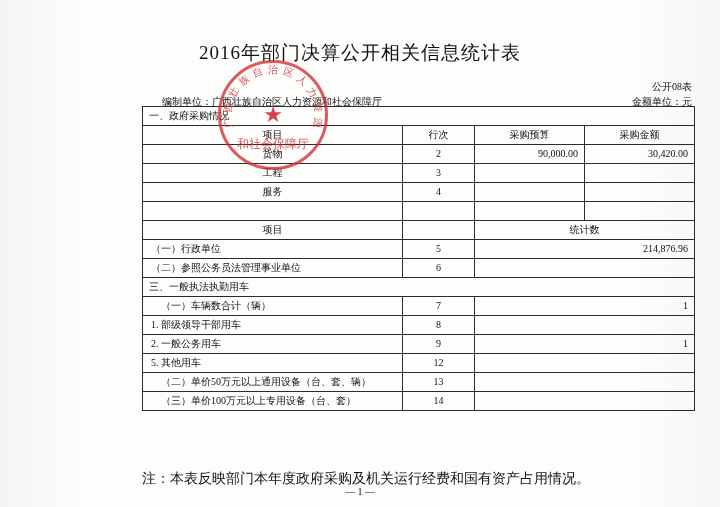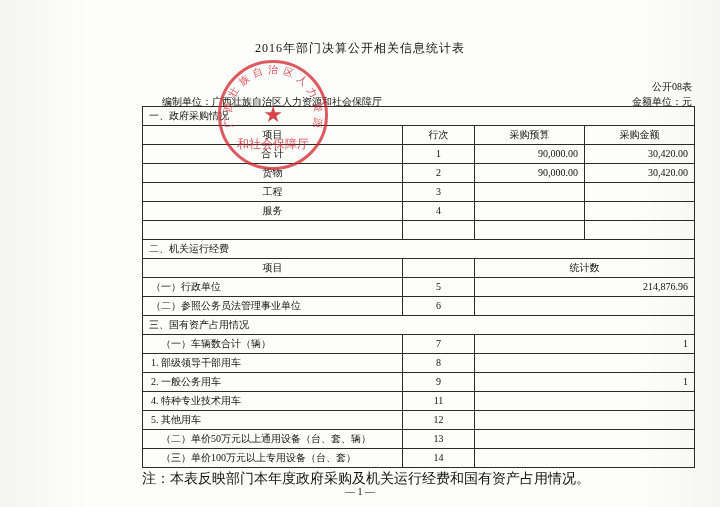--- a/index.html
+++ b/index.html
@@ -29,21 +29,21 @@
     left: 0; top: 0; right: 0; bottom: 0;
     background: linear-gradient(to right, rgba(0,0,0,0.035), rgba(0,0,0,0) 12%, rgba(0,0,0,0) 88%, rgba(0,0,0,0.03));
     pointer-events: none;
   }
   .doc-title {
     position: absolute;
     left: 0;
     top: 40px;
     width: 720px;
     text-align: center;
-    font-size: 12px;
+    font-size: 19px;
     letter-spacing: 1px;
     font-weight: normal;
     color: #111;
   }
   .form-code {
     position: absolute;
     right: 28px;
     top: 80px;
     font-size: 10px;
     color: #111;
@@ -178,26 +178,20 @@
       <tr>
         <td class="sec-head" colspan="4">一、政府采购情况</td>
       </tr>
       <tr>
         <td class="c-center">项目</td>
         <td class="c-center">行次</td>
         <td class="c-center">采购预算</td>
         <td class="c-center">采购金额</td>
       </tr>
       <tr>
-        <td class="c-center">合  计</td>
-        <td class="c-center">1</td>
-        <td class="c-right">90,000.00</td>
-        <td class="c-right">30,420.00</td>
-      </tr>
-      <tr>
         <td class="c-center">货物</td>
         <td class="c-center">2</td>
         <td class="c-right">90,000.00</td>
         <td class="c-right">30,420.00</td>
       </tr>
       <tr>
         <td class="c-center">工程</td>
         <td class="c-center">3</td>
         <td class="c-right"></td>
         <td class="c-right"></td>
@@ -209,60 +203,52 @@
         <td class="c-right"></td>
       </tr>
       <tr>
         <td class="tallish"></td>
         <td></td>
         <td></td>
         <td></td>
       </tr>
 
       <tr>
-        <td class="sec-head" colspan="4">二、机关运行经费</td>
-      </tr>
-      <tr>
         <td class="c-center">项目</td>
         <td class="c-center"></td>
         <td class="c-center" colspan="2">统计数</td>
       </tr>
       <tr>
         <td class="c-left">（一）行政单位</td>
         <td class="c-center">5</td>
         <td class="c-right" colspan="2">214,876.96</td>
       </tr>
       <tr>
         <td class="c-left">（二）参照公务员法管理事业单位</td>
         <td class="c-center">6</td>
         <td class="c-right" colspan="2"></td>
       </tr>
 
       <tr>
-        <td class="sec-head" colspan="4">三、国有资产占用情况</td>
+        <td class="sec-head" colspan="4">三、一般执法执勤用车</td>
       </tr>
       <tr>
         <td class="c-indent">（一）车辆数合计（辆）</td>
         <td class="c-center">7</td>
         <td class="c-right" colspan="2">1</td>
       </tr>
       <tr>
         <td class="c-left">1. 部级领导干部用车</td>
         <td class="c-center">8</td>
         <td class="c-right" colspan="2"></td>
       </tr>
       <tr>
         <td class="c-left">2. 一般公务用车</td>
         <td class="c-center">9</td>
         <td class="c-right" colspan="2">1</td>
-      </tr>
-      <tr>
-        <td class="c-left">4. 特种专业技术用车</td>
-        <td class="c-center">11</td>
-        <td class="c-right" colspan="2"></td>
       </tr>
       <tr>
         <td class="c-left">5. 其他用车</td>
         <td class="c-center">12</td>
         <td class="c-right" colspan="2"></td>
       </tr>
       <tr>
         <td class="c-indent tall">（二）单价50万元以上通用设备（台、套、辆）</td>
         <td class="c-center">13</td>
         <td class="c-right" colspan="2"></td>

